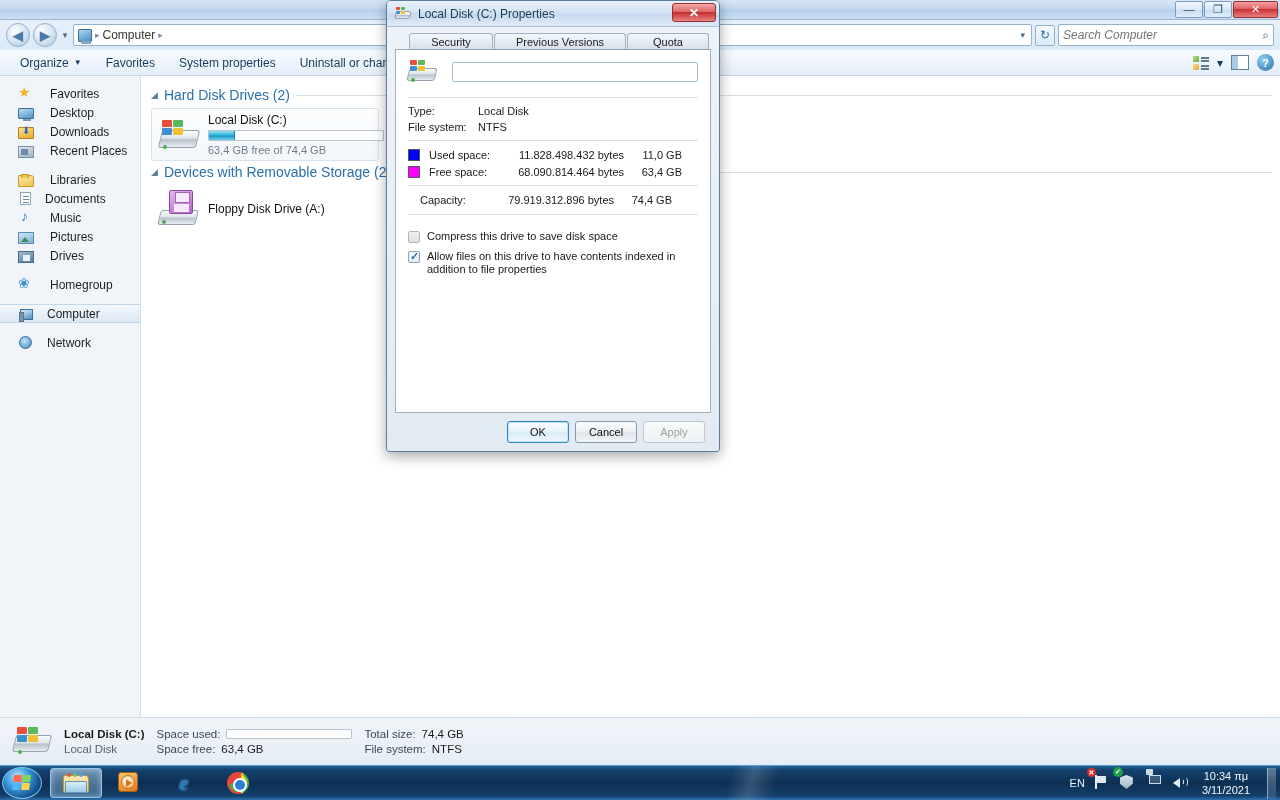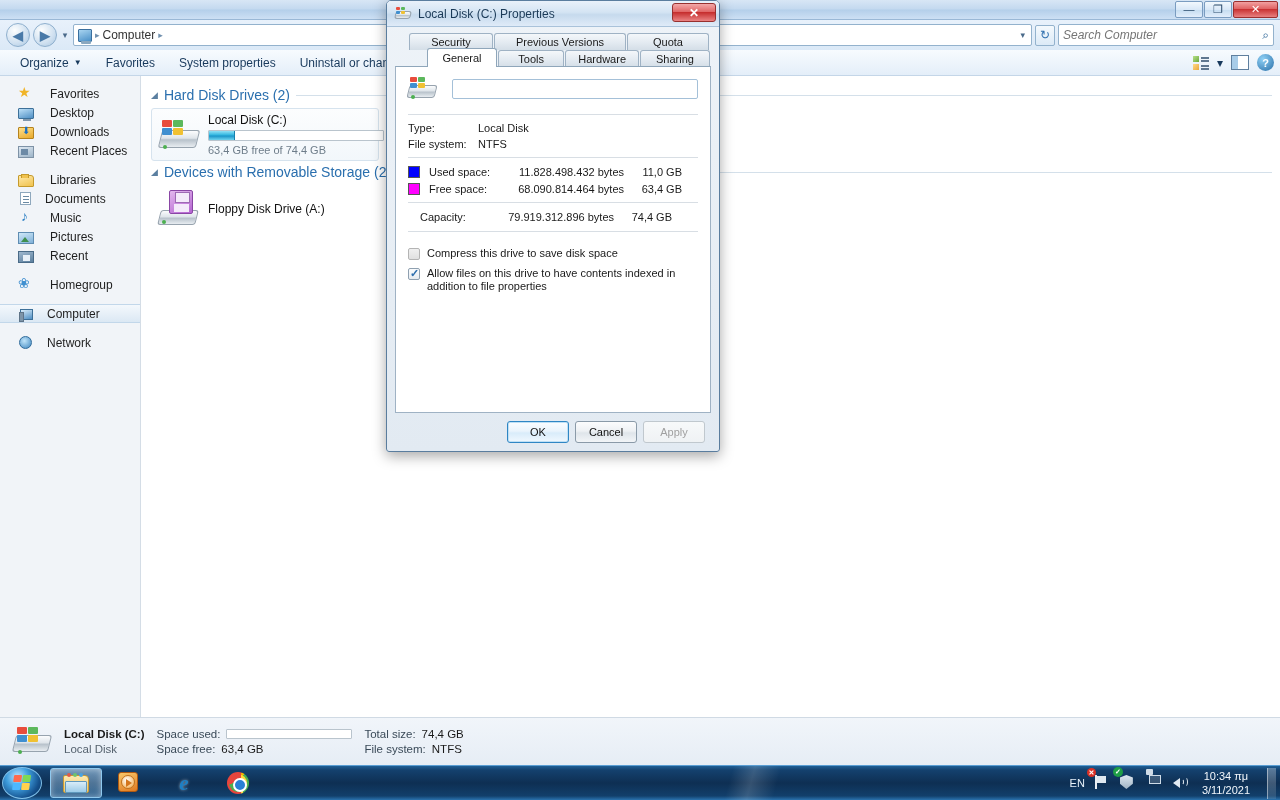--- a/index.html
+++ b/index.html
@@ -309,21 +309,21 @@
   .dlg-close {
     position: absolute; right: 3px; top: 2px;
     width: 44px; height: 19px; border-radius: 3px;
     background: linear-gradient(180deg,#f4a8a8 0%,#e06868 45%,#c62f2f 50%,#ea8484 100%);
     border: 1px solid #97302f; color: #fff; font-size: 12px; font-weight: bold;
     display: flex; align-items: center; justify-content: center;
   }
 
   .dlg-inner { padding: 6px 8px 8px 8px; flex: 1; display: flex; flex-direction: column; }
 
-  .tabstrip { display: flex; flex-direction: column; }
+  .tabstrip { display: flex; flex-direction: row; }
   .tabrow { display: flex; padding-left: 32px; }
   .tabrow.top { padding-left: 14px; }
   .tab {
     height: 17px; display: flex; align-items: center; justify-content: center;
     font-size: 11px; color: #1a1a1a;
     background: linear-gradient(180deg,#f4f7fa 0%,#e3eaf1 55%,#d4dee7 100%);
     border: 1px solid #9fb2c4; border-bottom: none;
     border-radius: 3px 3px 0 0;
     margin-right: 1px;
   }
@@ -657,21 +657,21 @@
       <div class="nav-item child">
         <span class="ico music"></span>
         <span>Music</span>
       </div>
       <div class="nav-item child">
         <span class="ico pic"></span>
         <span>Pictures</span>
       </div>
       <div class="nav-item child">
         <span class="ico video"></span>
-        <span>Recent</span>
+        <span>Drives</span>
       </div>
 
       <div class="nav-gap"></div>
 
       <div class="nav-item root">
         <span class="ico homegroup"></span>
         <span>Homegroup</span>
       </div>
 
       <div class="nav-gap"></div>

